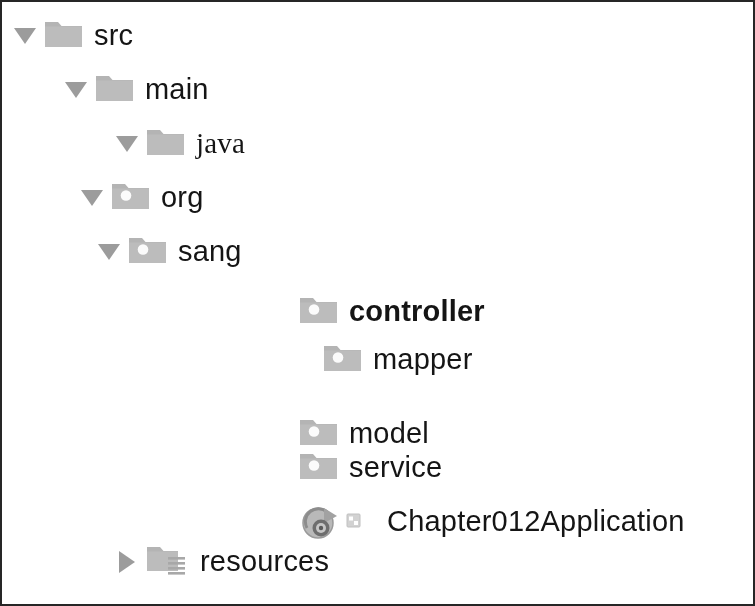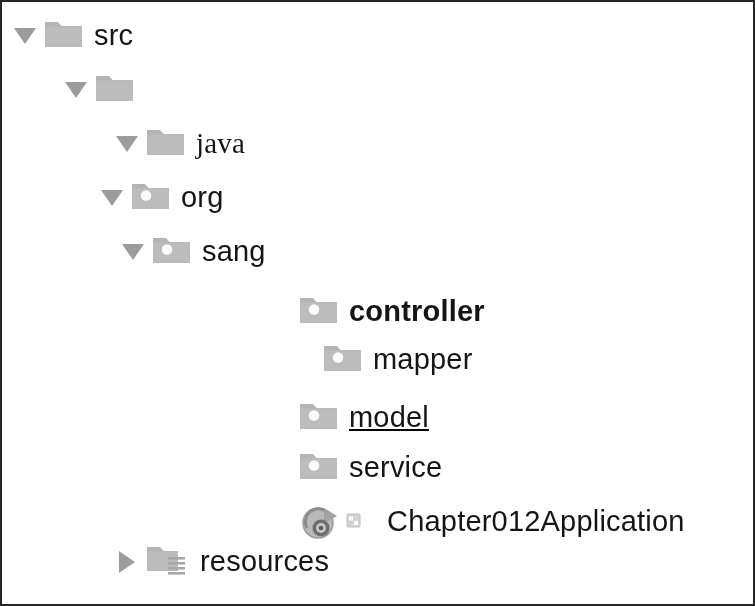--- a/index.html
+++ b/index.html
@@ -105,43 +105,44 @@
         <span class="node-label">src</span>
       </div>
       <div class="tree-row" style="top: 60px; padding-left: 61px;">
         <span class="twisty expanded"></span>
         <span class="node-icon">
   <svg width="40" height="32" viewBox="0 0 40 32">
     <path d="M1 4 H14 L17.5 8 H38 V29 H1 Z" fill="#b4b4b4"></path>
     <path d="M1 8.5 H38 V29 H1 Z" fill="#bcbcbc"></path>
   </svg>
 </span>
+        <span class="node-label">main</span>
       </div>
       <div class="tree-row" style="top: 114px; padding-left: 112px; font-family: Liberation Serif, serif;">
         <span class="twisty expanded"></span>
         <span class="node-icon">
   <svg width="40" height="32" viewBox="0 0 40 32">
     <path d="M1 4 H14 L17.5 8 H38 V29 H1 Z" fill="#b4b4b4"></path>
     <path d="M1 8.5 H38 V29 H1 Z" fill="#bcbcbc"></path>
   </svg>
 </span>
         <span class="node-label">java</span>
       </div>
-      <div class="tree-row" style="top: 168px; padding-left: 97px;">
+      <div class="tree-row" style="top: 168px; padding-left: 77px;">
         <span class="twisty expanded"></span>
         <span class="node-icon">
   <svg width="40" height="32" viewBox="0 0 40 32">
     <path d="M1 4 H14 L17.5 8 H38 V29 H1 Z" fill="#b4b4b4"></path>
     <path d="M1 8.5 H38 V29 H1 Z" fill="#bcbcbc"></path>
     <circle cx="15" cy="15.5" r="5.3" fill="#fbfbfb"></circle>
   </svg>
 </span>
         <span class="node-label">org</span>
       </div>
-      <div class="tree-row" style="top: 222px; padding-left: 118px;">
+      <div class="tree-row" style="top: 222px; padding-left: 94px;">
         <span class="twisty expanded"></span>
         <span class="node-icon">
   <svg width="40" height="32" viewBox="0 0 40 32">
     <path d="M1 4 H14 L17.5 8 H38 V29 H1 Z" fill="#b4b4b4"></path>
     <path d="M1 8.5 H38 V29 H1 Z" fill="#bcbcbc"></path>
     <circle cx="15" cy="15.5" r="5.3" fill="#fbfbfb"></circle>
   </svg>
 </span>
         <span class="node-label">sang</span>
       </div>
@@ -158,21 +159,21 @@
       <div class="tree-row" style="top: 330px; padding-left: 297px; margin-left: 24px;">
         <span class="node-icon">
   <svg width="40" height="32" viewBox="0 0 40 32">
     <path d="M1 4 H14 L17.5 8 H38 V29 H1 Z" fill="#b4b4b4"></path>
     <path d="M1 8.5 H38 V29 H1 Z" fill="#bcbcbc"></path>
     <circle cx="15" cy="15.5" r="5.3" fill="#fbfbfb"></circle>
   </svg>
 </span>
         <span class="node-label">mapper</span>
       </div>
-      <div class="tree-row" style="top: 388px; padding-left: 297px; text-decoration: underline;">
+      <div class="tree-row" style="top: 404px; padding-left: 297px;">
         <span class="node-icon">
   <svg width="40" height="32" viewBox="0 0 40 32">
     <path d="M1 4 H14 L17.5 8 H38 V29 H1 Z" fill="#b4b4b4"></path>
     <path d="M1 8.5 H38 V29 H1 Z" fill="#bcbcbc"></path>
     <circle cx="15" cy="15.5" r="5.3" fill="#fbfbfb"></circle>
   </svg>
 </span>
         <span class="node-label">model</span>
       </div>
       <div class="tree-row" style="top: 438px; padding-left: 297px;">

